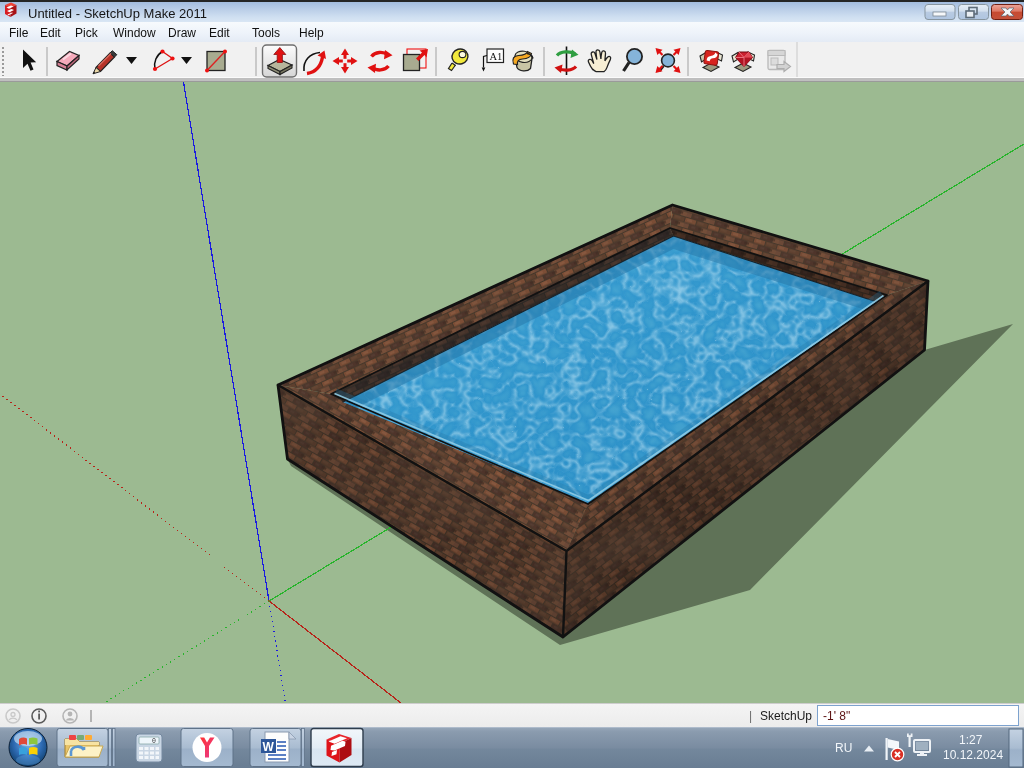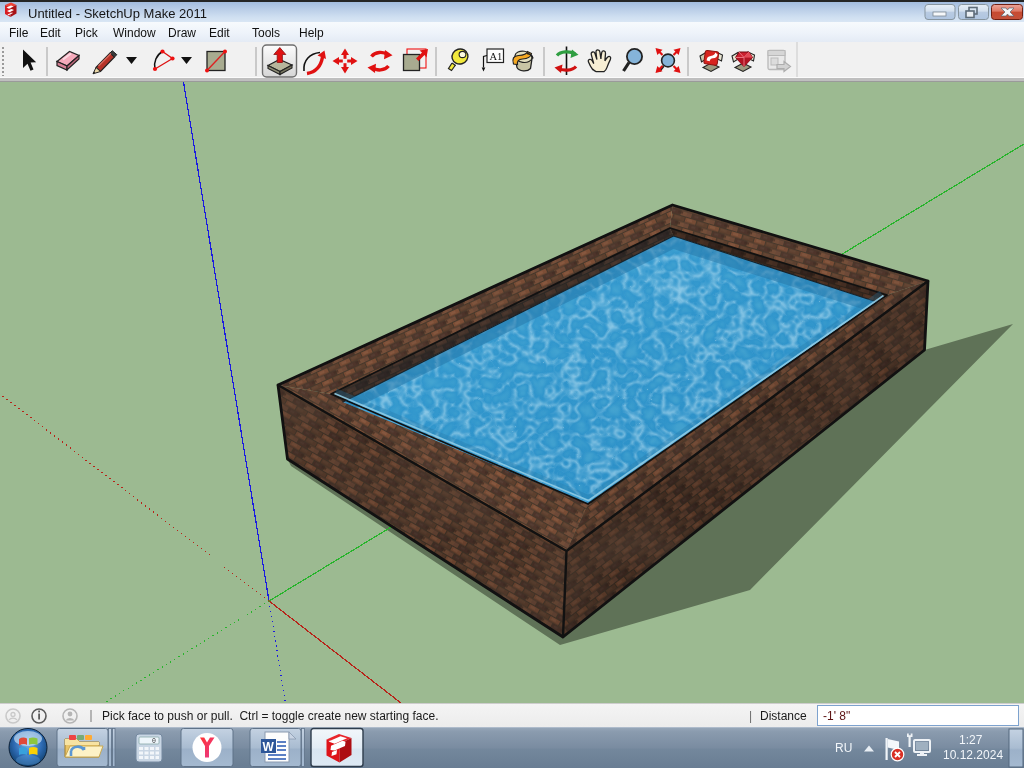--- a/index.html
+++ b/index.html
@@ -363,23 +363,22 @@
   <circle cx="13" cy="10.5" r="2" fill="none" stroke="#c9c9c9" stroke-width="1.3"></circle>
   <path d="M9,16 a4.5,3.5 0 0 1 8,0" fill="none" stroke="#c9c9c9" stroke-width="1.3"></path>
   <circle cx="39" cy="12" r="7" fill="none" stroke="#5a5a5a" stroke-width="1.6"></circle>
   <rect x="38.2" y="9.5" width="1.8" height="6" fill="#5a5a5a"></rect>
   <rect x="38.2" y="6.5" width="1.8" height="1.9" fill="#5a5a5a"></rect>
   <circle cx="70" cy="12" r="7" fill="none" stroke="#b5b5b5" stroke-width="1.6"></circle>
   <circle cx="70" cy="10" r="2.4" fill="#b5b5b5"></circle>
   <path d="M65.5,16.5 a4.8,4 0 0 1 9,0 z" fill="#b5b5b5"></path>
   <line x1="91" y1="6" x2="91" y2="18" stroke="#9a9a9a" stroke-width="1.4"></line>
 </svg>
-<span class="abs" style="left:102px;top:5px">Pick face to push or pull.&nbsp; Ctrl = toggle create new starting face.</span>
 <span class="abs" style="left:749px;top:5px;color:#6b6b6b">|</span>
-<span class="abs" style="left:760px;top:5px">Distance</span>
+<span class="abs" style="left:760px;top:5px">SketchUp</span>
 <div class="abs" style="left:817px;top:1px;width:202px;height:21px;background:#fff;border:1px solid #7da2ce">
   <span class="abs" style="left:5px;top:3px;color:#5c1212">-1' 8"</span>
 </div>
 </div>
 <div id="taskbar">
 <svg width="1024" height="41" viewBox="0 0 1024 41">
   <defs>
     <linearGradient id="tbg" x1="0" y1="0" x2="0" y2="1">
       <stop offset="0" stop-color="#98a8ba"></stop>
       <stop offset="0.12" stop-color="#8a9bae"></stop>

